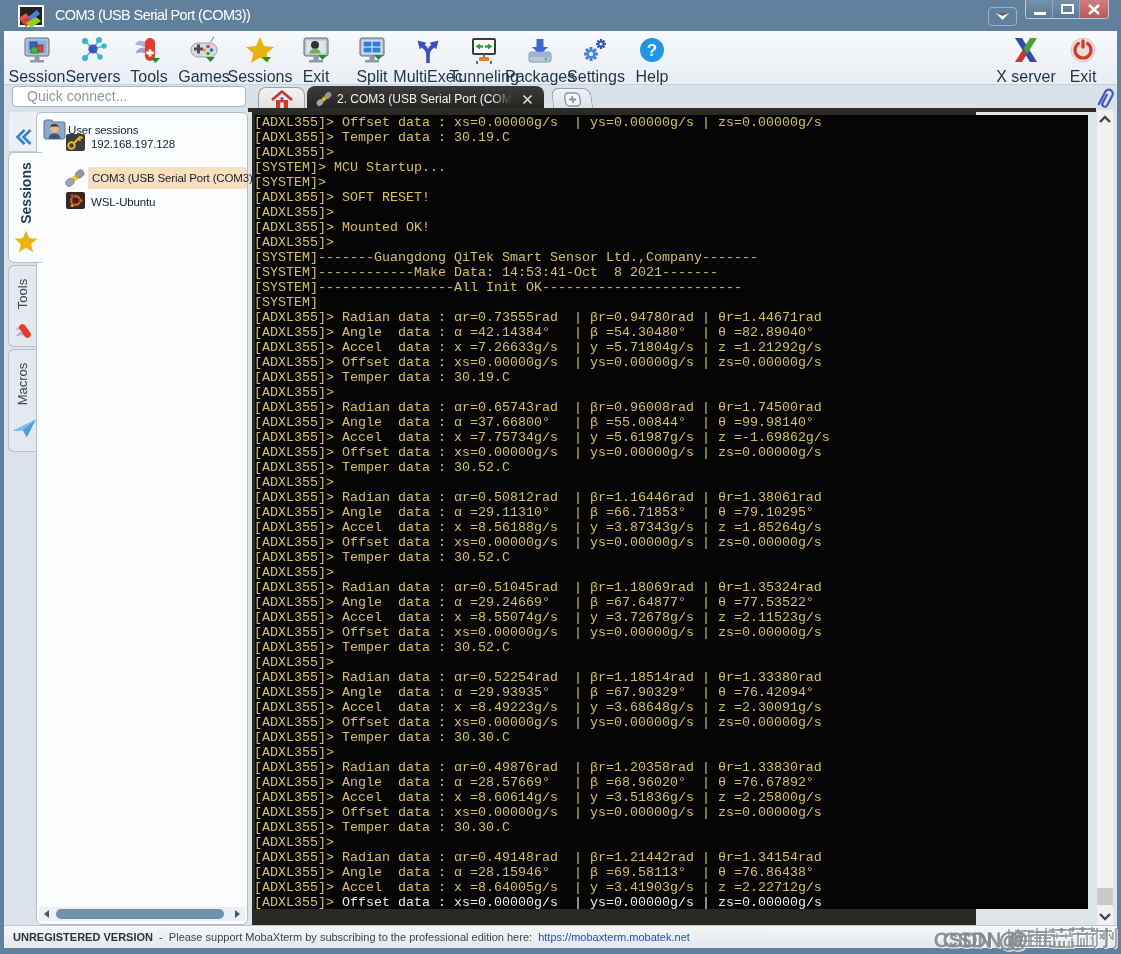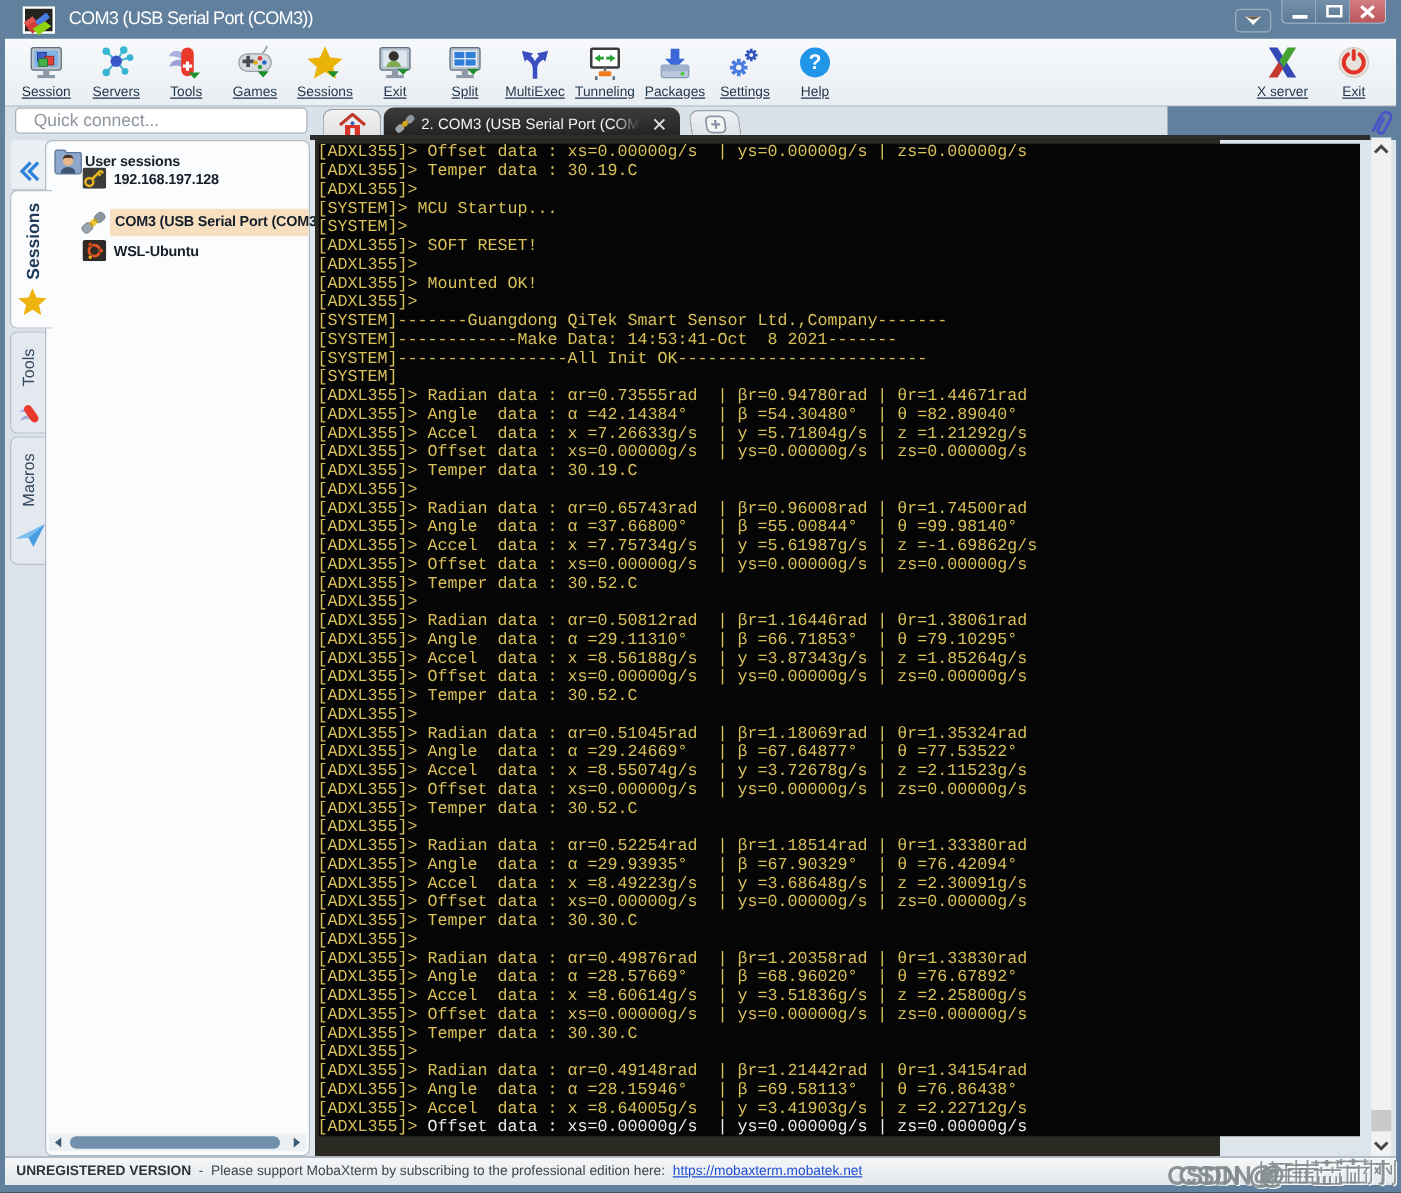--- a/index.html
+++ b/index.html
@@ -9,25 +9,25 @@
 
   
   #titlebar { left:0; top:0; width:1121px; height:31px; background:#60809e; }
   #apptitle { left:55px; top:7px; color:#ffffff; font-size:14.5px; letter-spacing:-0.6px; }
 
   
   #toolbar { left:4px; top:31px; width:1113px; height:54px;
     background:linear-gradient(#f7f9fb, #e9eef3);
     border-bottom:1px solid #c9d1d9; }
   .tbitem { position:absolute; top:3px; width:70px; height:50px; text-align:center; }
-  .tbitem .lab { position:absolute; top:34px; width:100%; font-size:11px; color:#1f3348;text-decoration:underline; }
+  .tbitem .lab { position:absolute; top:34px; width:100%; font-size:16px; color:#1f3348; }
   .tbitem svg { position:absolute; top:2px; left:50%; transform:translateX(-50%); }
 
   
-  #row2 { left:4px; top:85px; width:930px; height:27px; background:#d9e1e9; }
+  #row2 { left:4px; top:85px; width:1113px; height:27px; background:#d9e1e9; }
   #qc { position:absolute; left:8px; top:1px; width:234px; height:21px; background:#ffffff;
     border:1px solid #a9b4bf; border-radius:4px; color:#8d959e; font-size:14px;
     line-height:19px; padding-left:14px; }
   #tabstrip { position:absolute; left:248px; top:0; width:849px; height:27px; }
   #darkstrip { left:248px; top:108px; width:848px; height:6px; background:#2e2d2b; }
 
   
   #tab-home { position:absolute; left:6px; top:2px; width:47px; height:25px;
     background:linear-gradient(#f2f2f2,#dfdfdf); border:1px solid #9aa2aa; border-bottom:none;
     border-radius:8px 8px 0 0; }
@@ -37,21 +37,21 @@
   #tab-active .tlabel { position:absolute; left:30px; top:6px; white-space:nowrap; width:175px; overflow:hidden;
     -webkit-mask-image:linear-gradient(90deg,#000 88%,transparent); }
   #tab-plus { position:absolute; left:300px; top:3px; width:40px; height:22px;
     background:linear-gradient(#f0f2f4,#dde1e5); border:1px solid #9aa2aa; border-bottom:none;
     border-radius:8px 8px 0 0; transform:skewX(8deg); }
 
   
   #mainbg { left:4px; top:112px; width:1113px; height:813px; background:#dde4ea; }
   #vstrip { left:4px; top:112px; width:32px; height:813px; background:#dbe2e9; }
   #treepanel { left:36px; top:112px; width:212px; height:813px; background:#fbfcfd;
-    border:1px solid #b2bdc8; border-radius:6px 6px 6px 6px;font-weight:bold; }
+    border:1px solid #b2bdc8; border-radius:6px 6px 6px 6px; }
   .trow { position:absolute; left:0; width:210px; height:24px; font-size:11.5px; letter-spacing:-0.15px; color:#16202b; }
   .trow .ticon { position:absolute; }
   .trow .ttext { position:absolute; top:5px; white-space:nowrap; }
 
   #terminal { left:252px; top:111px; width:724px; height:814px; background:#2a2922; }
   #termblack { position:absolute; left:3px; top:4px; width:833px; height:794px; background:#050505; }
   #termtext { position:absolute; left:2px; top:4px; font-family:"Liberation Mono", monospace;
     font-size:13.333px; line-height:15px; color:#d8c158; white-space:pre; }
   #termtext .wh { color:#ecece8; }
 
@@ -65,21 +65,21 @@
   .vtext { transform-origin:center; }
   #hscroll { position:absolute; left:2px; top:794px; width:206px; height:14px; background:#edf0f3; }
   #hthumb { position:absolute; left:17px; top:2px; width:168px; height:10px; background:#7090ac;
     border-radius:5px; }
 
   
   #statusbar { left:4px; top:925px; width:1113px; height:23px;
     background:linear-gradient(#f5f6f7,#e4e8eb); border-top:1px solid #bfc6cc;
     font-size:11px; color:#3c4550; line-height:22px; }
   #statusbar b { color:#2b333c; }
-  #statusbar .lnk { color:#1d4ed8; text-decoration:underline; }
+  #statusbar .lnk { color:#1d4ed8; }
 
   #bottomframe { left:0; top:948px; width:1121px; height:6px; background:#60809e; }
   #leftframe { left:0; top:31px; width:4px; height:923px; background:#60809e; }
   #rightframe { left:1117px; top:31px; width:4px; height:923px; background:#60809e; }
 
   
   #wm { left:921px; top:924px; }
 </style>
 </head>
 <body>

